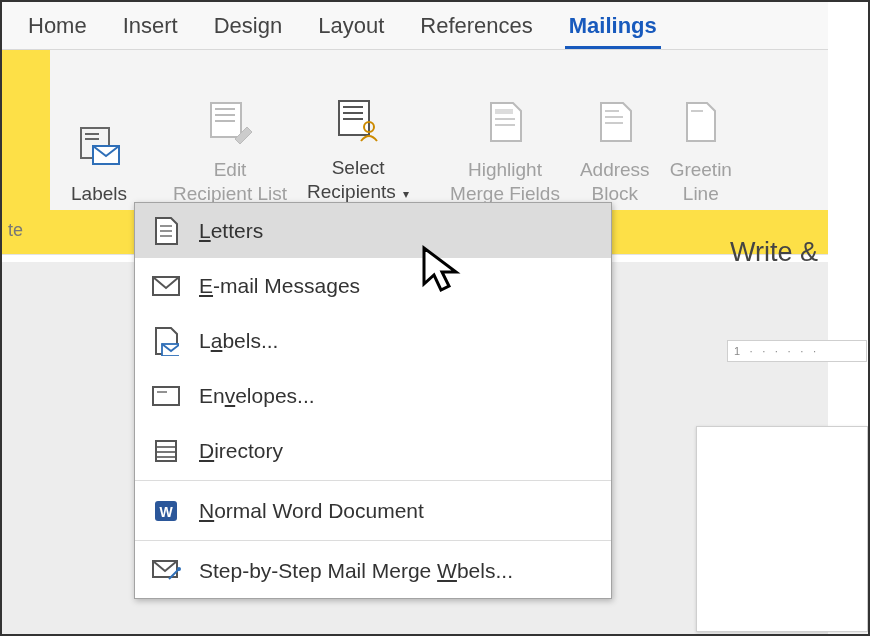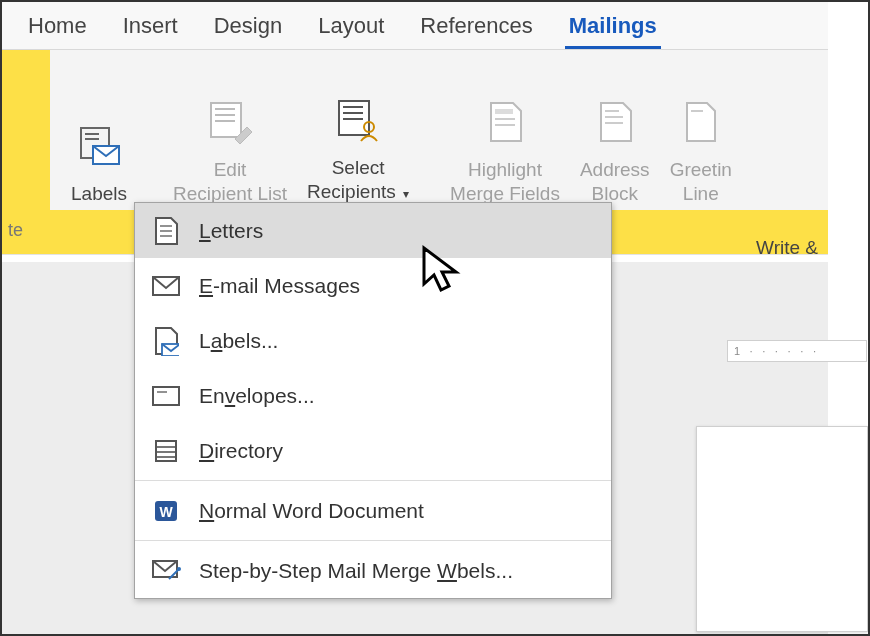--- a/index.html
+++ b/index.html
@@ -14,21 +14,21 @@
   .ribbon { display: flex; align-items: flex-end; padding: 10px 6px 4px 6px; background: #f4f4f4; height: 160px; margin-left: 48px; }
   .big-btn { display: flex; flex-direction: column; align-items: center; justify-content: flex-start; padding: 6px 10px 0 10px; text-align: center; min-width: 86px; cursor: pointer; border-radius: 3px; }
   .big-btn .ic { height: 58px; display: flex; align-items: center; justify-content: center; margin-bottom: 6px; }
   .big-btn .lbl { font-size: 19px; line-height: 24px; color: #444; }
   .big-btn.disabled .lbl { color: #a0a0a0; }
   .big-btn.pressed { background: #d9d9d9; }
   .caret { font-size: 12px; margin-left: 2px; }
   .group-sep { width: 1px; background: #dcdcdc; margin: 8px 10px; }
   
   .strip { height: 44px; background: #fff; border-top: 1px solid #e3e3e3; border-bottom: 1px solid #e3e3e3; display: flex; align-items: center; padding-left: 8px; position: relative; }
-  .strip-right { position: absolute; right: 10px; top: 8px; font-size: 19px; color: #444; }
+  .strip-right { position: absolute; right: 10px; top: 8px; font-size: 27px; color: #444; }
   .toggle { display: inline-flex; align-items: center; border: 1.8px solid #666; border-radius: 12px; width: 62px; height: 24px; padding: 0 4px; background: #fff; }
   .toggle .knob { width: 14px; height: 14px; border-radius: 50%; background: #555; }
   .toggle .txt { font-size: 13px; margin-left: 6px; color: #555; }
   .strip .purple-ic { margin-left: 14px; }
   
   .te-cut { position: absolute; left: 6px; top: 218px; font-size: 18px; color: #777; }
   
   .doc-area { position: absolute; top: 260px; bottom: 0; left: 0; right: 0; background: #ededed; }
   .ruler { position: absolute; top: 338px; left: 725px; width: 140px; height: 22px; background: #fff; border: 1px solid #cfcfcf; font-size: 11px; color: #888; padding-left: 6px; display: flex; align-items: center; letter-spacing: 3px; }
   .page { position: absolute; top: 424px; left: 694px; width: 172px; height: 206px; background: #fff; border: 1px solid #cfcfcf; box-shadow: 0 1px 3px rgba(0,0,0,0.15); }

